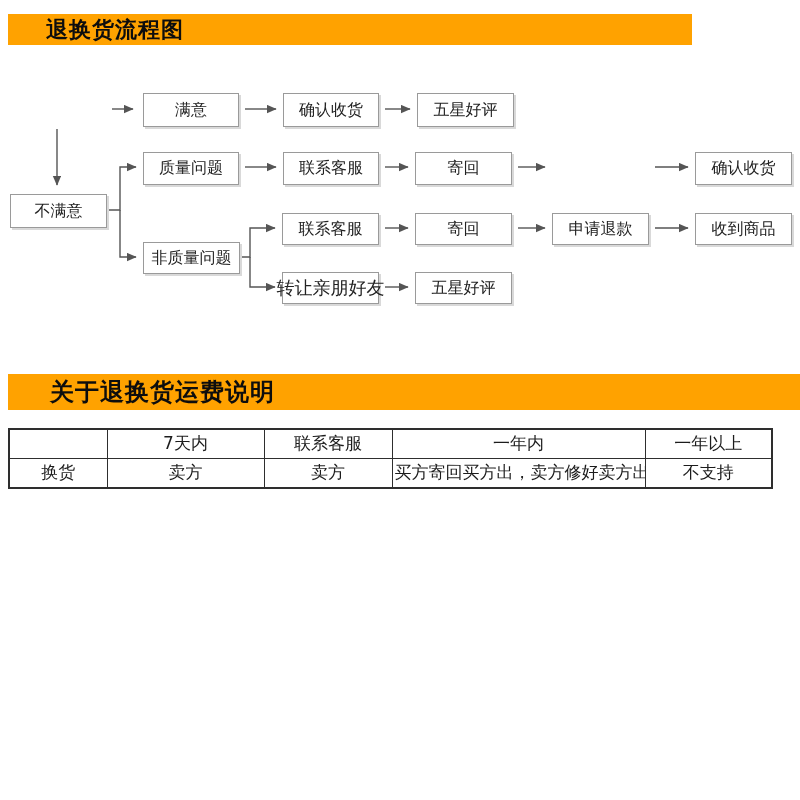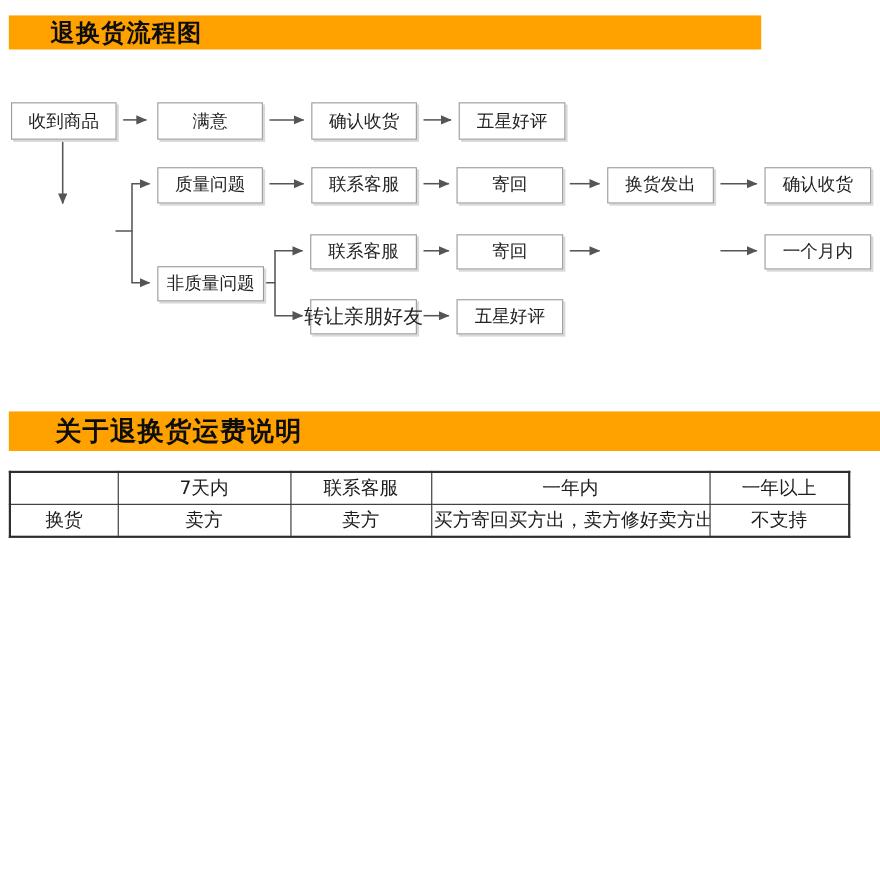--- a/index.html
+++ b/index.html
@@ -72,35 +72,35 @@
       <path d="M250,257 L250,287 L275,287" marker-end="url(#ah)"></path>
 
       <path d="M385,228 L408,228" marker-end="url(#ah)"></path>
       <path d="M518,228 L545,228" marker-end="url(#ah)"></path>
       <path d="M655,228 L688,228" marker-end="url(#ah)"></path>
 
       <path d="M385,287 L408,287" marker-end="url(#ah)"></path>
     </g>
   </svg>
 
-  <div class="fbox" style="left:10px;top:93px;width:94px;height:32px">收到商品</div>
   <div class="fbox" style="left:143px;top:93px;width:94px;height:32px">满意</div>
   <div class="fbox" style="left:283px;top:93px;width:94px;height:32px">确认收货</div>
   <div class="fbox" style="left:417px;top:93px;width:95px;height:32px">五星好评</div>
 
+  <div class="fbox" style="left:10px;top:194px;width:95px;height:32px">不满意</div>
 
   <div class="fbox" style="left:143px;top:152px;width:94px;height:31px">质量问题</div>
   <div class="fbox" style="left:283px;top:152px;width:94px;height:31px">联系客服</div>
   <div class="fbox" style="left:415px;top:152px;width:95px;height:31px">寄回</div>
-  <div class="fbox" style="left:552px;top:152px;width:95px;height:31px">换货发出</div>
   <div class="fbox" style="left:695px;top:152px;width:95px;height:31px">确认收货</div>
 
   <div class="fbox" style="left:282px;top:213px;width:95px;height:30px">联系客服</div>
   <div class="fbox" style="left:415px;top:213px;width:95px;height:30px">寄回</div>
-  <div class="fbox" style="left:695px;top:213px;width:95px;height:30px">一个月内</div>
+  <div class="fbox" style="left:552px;top:213px;width:95px;height:30px">申请退款</div>
+  <div class="fbox" style="left:695px;top:213px;width:95px;height:30px">收到商品</div>
 
   <div class="fbox" style="left:143px;top:242px;width:95px;height:30px">非质量问题</div>
   <div class="fbox small" style="left:282px;top:272px;width:95px;height:30px">转让亲朋好友</div>
   <div class="fbox" style="left:415px;top:272px;width:95px;height:30px">五星好评</div>
 
   <div class="banner banner-fee">
     <span>关于退换货运费说明</span>
   </div>
 
   <table class="fee">

